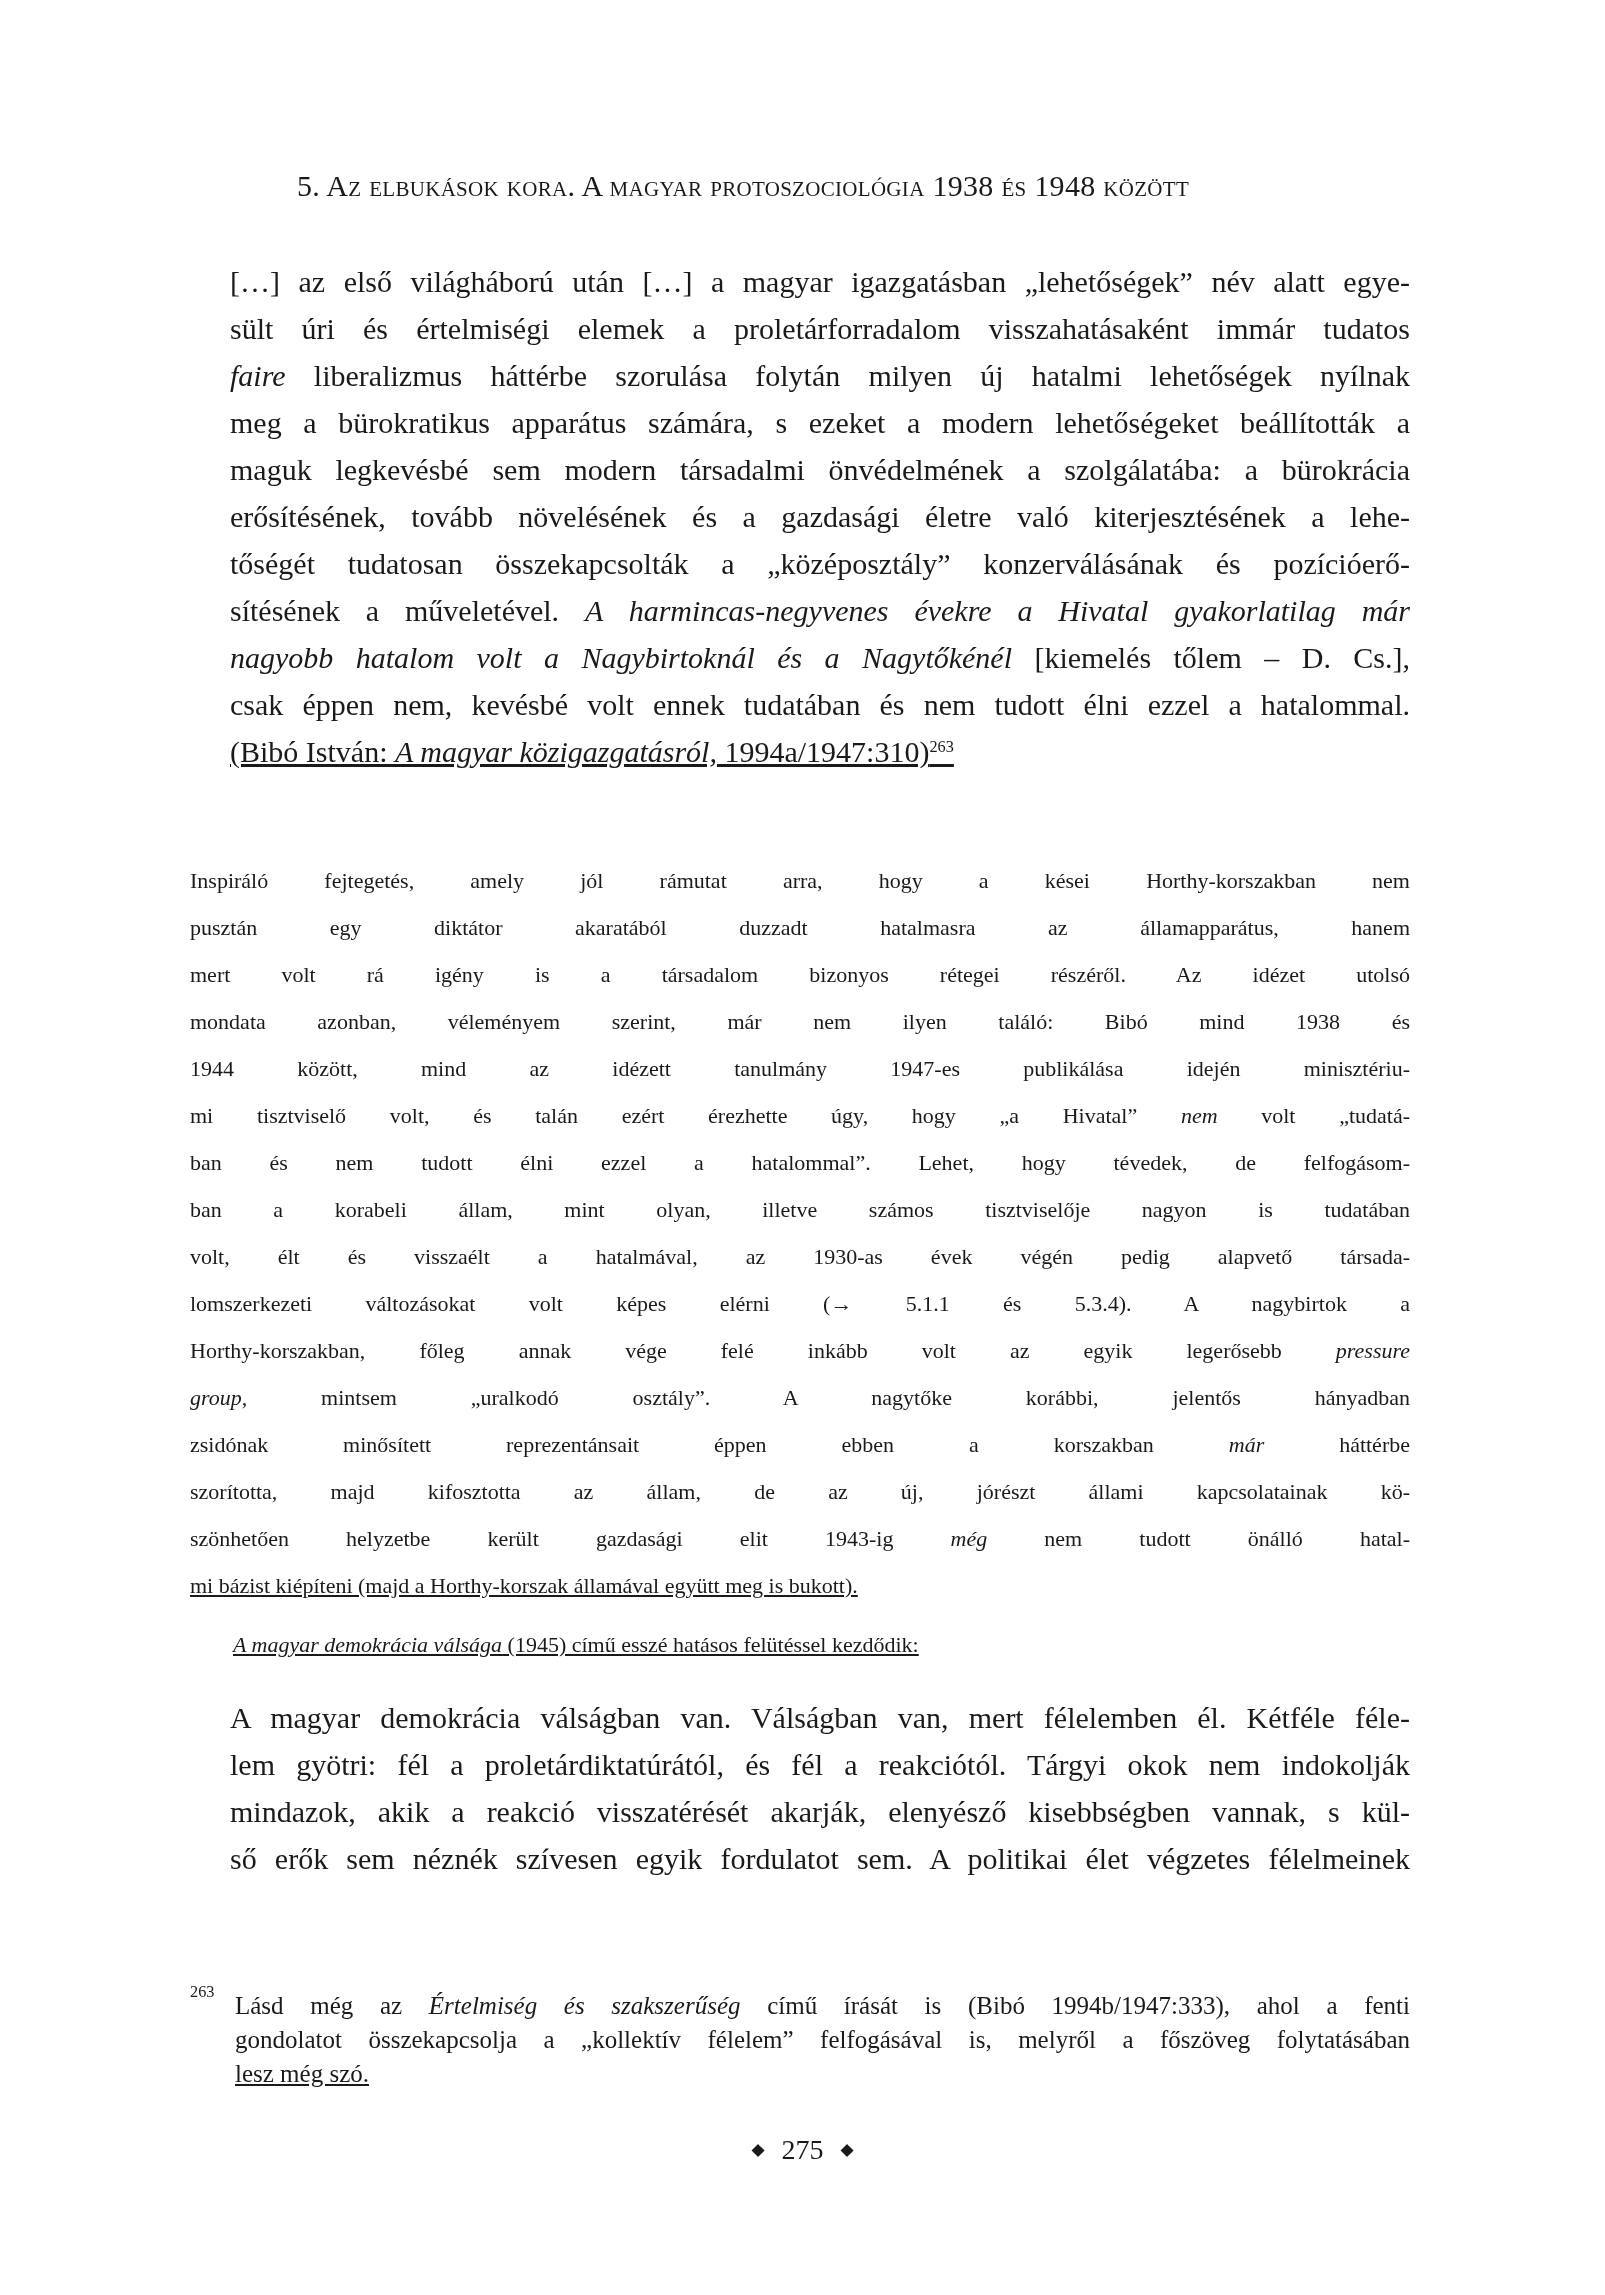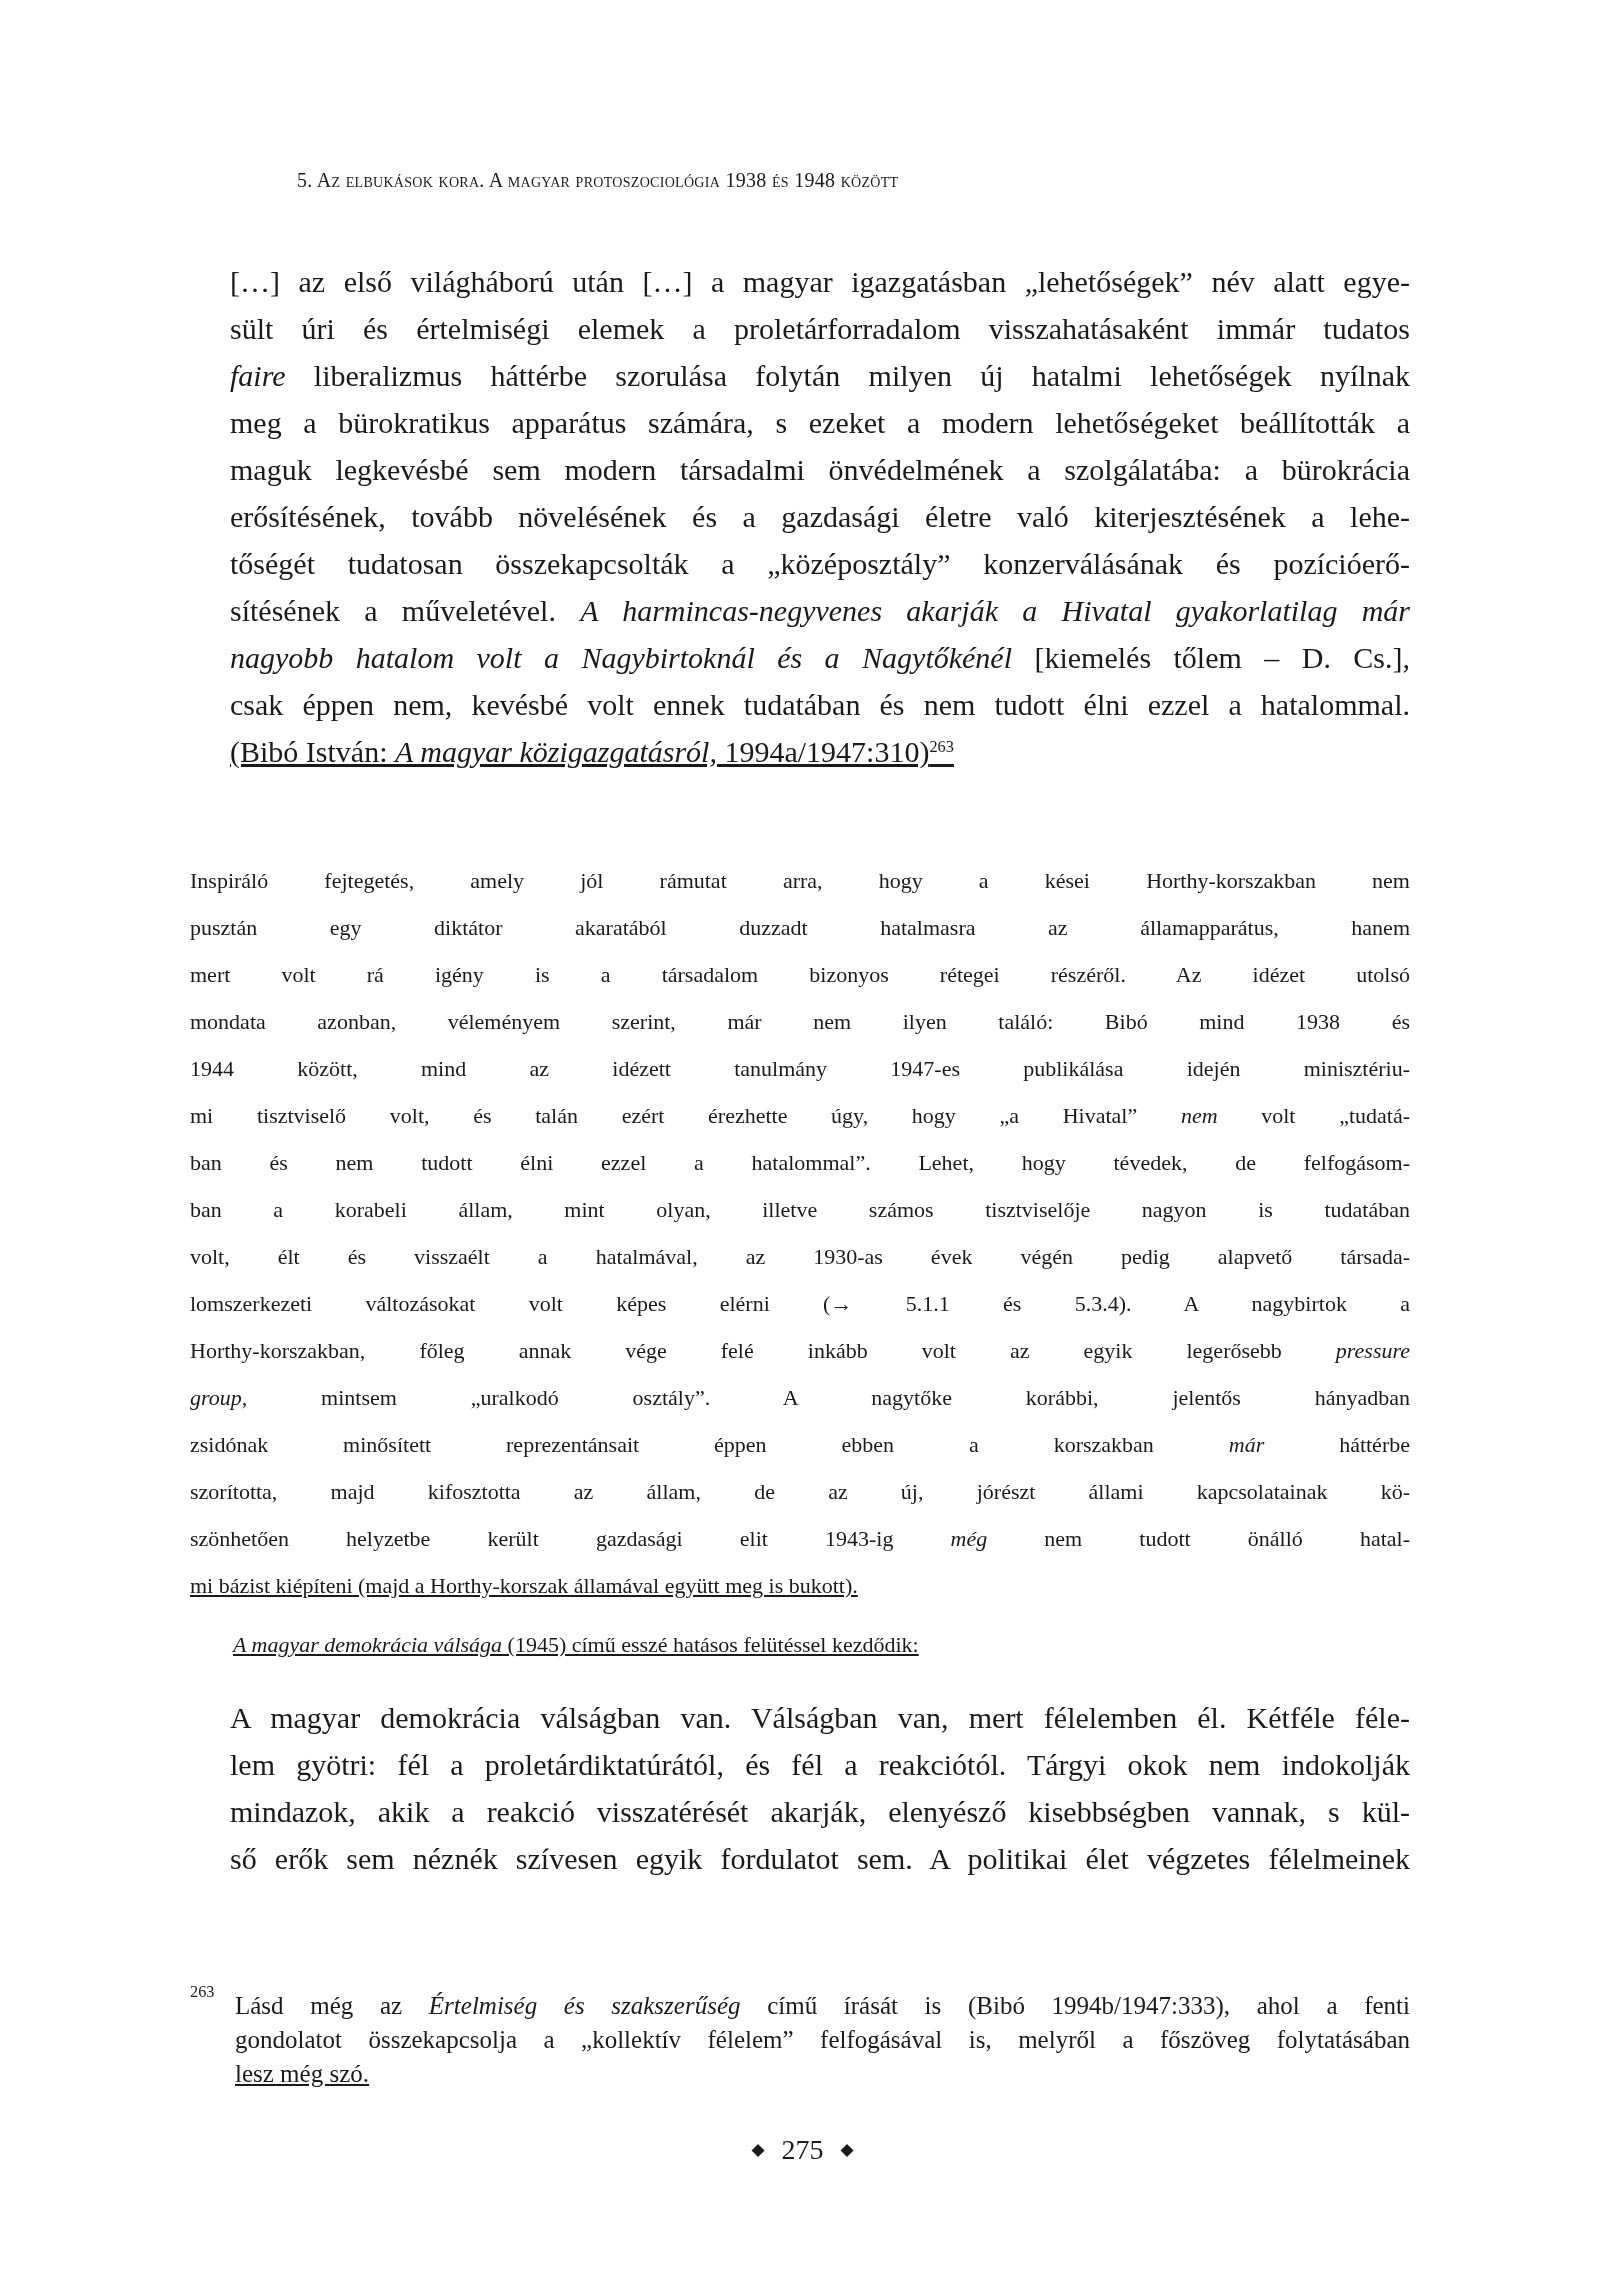--- a/index.html
+++ b/index.html
@@ -2,21 +2,21 @@
 <html style="font-size:13.8px"><head>
 <meta charset="utf-8">
 <style>
   html, body { margin: 0; padding: 0; background: #ffffff; }
   body {
     width: 1605px; height: 2295px; position: relative; overflow: hidden;
     font-family: "Liberation Serif", "DejaVu Serif", serif; color: #1a1a1a;
   }
   .running-head {
     position: absolute; left: 297px; top: 169px; width: 1014px;
-    font-size: 20px; letter-spacing: 0.3px; white-space: nowrap;
+    font-size: 30px; letter-spacing: 0.3px; white-space: nowrap;
     font-variant: small-caps;
   }
   .block { position: absolute; }
   .line {
     display: block; white-space: nowrap; text-align: justify;
     text-align-last: justify; overflow: hidden;
   }
   .line.last { text-align-last: left; text-decoration: underline; }
   .quote { left: 230px; width: 1180px; font-size: 30px; }
   .quote .line { height: 47px; line-height: 47px; }
@@ -44,21 +44,21 @@
 <div class="running-head">5. Az elbukások kora. A magyar protoszociológia 1938 és 1948 között</div>
 
 <div class="block quote quote1">
     <span class="line"><span>[…] az első világháború után […] a magyar igazgatásban „lehetőségek” név alatt egye-</span></span>
     <span class="line"><span>sült úri és értelmiségi elemek a proletárforradalom visszahatásaként immár tudatos</span></span>
     <span class="line"><i>faire</i><span> liberalizmus háttérbe szorulása folytán milyen új hatalmi lehetőségek nyílnak</span></span>
     <span class="line"><span>meg a bürokratikus apparátus számára, s ezeket a modern lehetőségeket beállították a</span></span>
     <span class="line"><span>maguk legkevésbé sem modern társadalmi önvédelmének a szolgálatába: a bürokrácia</span></span>
     <span class="line"><span>erősítésének, tovább növelésének és a gazdasági életre való kiterjesztésének a lehe-</span></span>
     <span class="line"><span>tőségét tudatosan összekapcsolták a „középosztály” konzerválásának és pozícióerő-</span></span>
-    <span class="line"><span>sítésének a műveletével. </span><i>A harmincas-negyvenes akarják a Hivatal gyakorlatilag már</i></span>
+    <span class="line"><span>sítésének a műveletével. </span><i>A harmincas-negyvenes évekre a Hivatal gyakorlatilag már</i></span>
     <span class="line"><i>nagyobb hatalom volt a Nagybirtoknál és a Nagytőkénél</i><span> [kiemelés tőlem – D. Cs.],</span></span>
     <span class="line"><span>csak éppen nem, kevésbé volt ennek tudatában és nem tudott élni ezzel a hatalommal.</span></span>
     <span class="line last"><span>(Bibó István: </span><i>A magyar közigazgatásról,</i><span> 1994a/1947:310)</span><sup class="note">263</sup></span>
   </div>
 
 <div class="block body body1">
     <span class="line"><span>Inspiráló fejtegetés, amely jól rámutat arra, hogy a kései Horthy-korszakban nem</span></span>
     <span class="line"><span>pusztán egy diktátor akaratából duzzadt hatalmasra az államapparátus, hanem</span></span>
     <span class="line"><span>mert volt rá igény is a társadalom bizonyos rétegei részéről. Az idézet utolsó</span></span>
     <span class="line"><span>mondata azonban, véleményem szerint, már nem ilyen találó: Bibó mind 1938 és</span></span>

